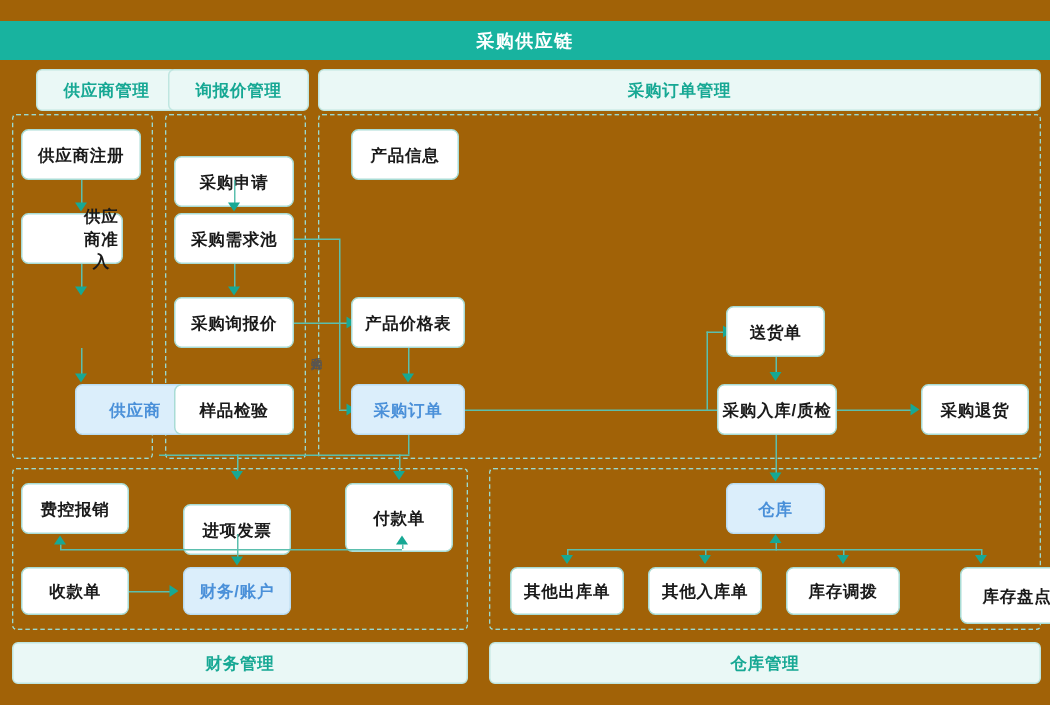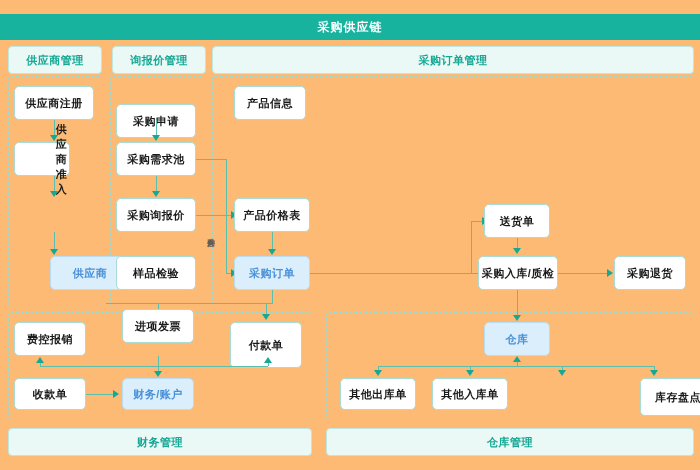--- a/index.html
+++ b/index.html
@@ -1,17 +1,17 @@
 <!DOCTYPE html>
 <html><head>
 <meta charset="utf-8">
 <style>
   html,body{margin:0;padding:0;background:#ffffff;}
   body{font-family:"Liberation Sans","DejaVu Sans",sans-serif;}
-  #canvas{position:relative;width:700px;height:470px;background:#fdba74;overflow:hidden;}
+  #canvas{position:relative;width:700px;height:470px;background:#a16207;overflow:hidden;}
 
   
   .titlebar{position:absolute;left:0;top:14px;width:700px;height:26px;
     background:#18b39f;color:#fff;font-size:12px;font-weight:bold;
     display:flex;align-items:center;justify-content:center;letter-spacing:1px;}
 
   
   .tab{position:absolute;height:26px;background:#eaf8f6;border:1px solid #bfe6e0;
     border-radius:4px;color:#17a894;font-size:11px;font-weight:bold;
     display:flex;align-items:center;justify-content:center;letter-spacing:.5px;}
@@ -36,35 +36,35 @@
   .vlabel{position:absolute;font-size:8px;color:#555;writing-mode:vertical-rl;
     text-orientation:upright;letter-spacing:0px;line-height:9px;}
 </style>
 </head>
 <body>
 
 <div id="canvas">
 
   <div class="titlebar">采购供应链</div>
 
-  <div class="tab" style="left:8px;top:46px;width:92px;">供应商管理</div>
+  <div class="tab" style="left:24px;top:46px;width:92px;">供应商管理</div>
   <div class="tab" style="left:112px;top:46px;width:92px;">询报价管理</div>
   <div class="tab" style="left:212px;top:46px;width:480px;">采购订单管理</div>
 
   <div class="frame" style="left:8px;top:76px;width:92px;height:228px;"></div>
   <div class="frame" style="left:110px;top:76px;width:92px;height:228px;"></div>
   <div class="frame" style="left:212px;top:76px;width:480px;height:228px;"></div>
   <div class="frame" style="left:8px;top:312px;width:302px;height:106px;"></div>
   <div class="frame" style="left:326px;top:312px;width:366px;height:106px;"></div>
 
   <div class="tab" style="left:8px;top:428px;width:302px;">财务管理</div>
   <div class="tab" style="left:326px;top:428px;width:366px;">仓库管理</div>
 
   <div class="node" style="left:14px;top:86px;width:80px;height:34px;">供应商注册</div>
-  <div class="node" style="left:14px;top:142px;width:56px;height:34px;padding-left:39px;">供应商准入</div>
+  <div class="node" style="left:14px;top:142px;width:68px;height:34px;padding-left:39px;">供应商准入</div>
   <div class="node blue" style="left:14px;top:256px;width:80px;height:34px;margin-left:36px;">供应商</div>
 
   <div class="vline" style="left:54px;top:120px;height:16px;"></div>
   <div class="arrow down" style="left:50px;top:135px;"></div>
   <div class="vline" style="left:54px;top:176px;height:16px;"></div>
   <div class="arrow down" style="left:50px;top:191px;"></div>
   <div class="vline" style="left:54px;top:232px;height:18px;"></div>
   <div class="arrow down" style="left:50px;top:249px;"></div>
 
   <div class="node" style="left:116px;top:104px;width:80px;height:34px;">采购申请</div>
@@ -112,40 +112,41 @@
 
   <div class="vline" style="left:517px;top:238px;height:11px;"></div>
   <div class="arrow down" style="left:513px;top:248px;"></div>
   <div class="hline" style="left:558px;top:273px;width:50px;"></div>
   <div class="arrow right" style="left:607px;top:269px;"></div>
 
   <div class="vline" style="left:517px;top:290px;height:26px;"></div>
   <div class="arrow down" style="left:513px;top:315px;"></div>
 
   <div class="node" style="left:14px;top:322px;width:72px;height:34px;">费控报销</div>
-  <div class="node" style="left:122px;top:309px;width:72px;height:34px;">进项发票</div>
+  <div class="node" style="left:122px;top:336px;width:72px;height:34px;">进项发票</div>
   <div class="node" style="left:230px;top:322px;width:72px;height:46px;">付款单</div>
   <div class="node" style="left:14px;top:378px;width:72px;height:32px;">收款单</div>
   <div class="node blue" style="left:122px;top:378px;width:72px;height:32px;">财务/账户</div>
 
   <div class="hline" style="left:40px;top:366px;width:228px;"></div>
   <div class="vline" style="left:40px;top:363px;height:3px;"></div>
   <div class="arrow up" style="left:36px;top:357px;"></div>
   <div class="vline" style="left:268px;top:363px;height:3px;"></div>
   <div class="arrow up" style="left:264px;top:357px;"></div>
 
   <div class="vline" style="left:158px;top:356px;height:16px;"></div>
   <div class="arrow down" style="left:154px;top:371px;"></div>
 
   <div class="hline" style="left:86px;top:394px;width:28px;"></div>
   <div class="arrow right" style="left:113px;top:390px;"></div>
 
   <div class="node blue" style="left:484px;top:322px;width:66px;height:34px;">仓库</div>
   <div class="node" style="left:432px;top:378px;width:76px;height:32px;">其他入库单</div>
   <div class="node" style="left:340px;top:378px;width:76px;height:32px;">其他出库单</div>
+  <div class="node" style="left:524px;top:378px;width:76px;height:32px;">库存调拨</div>
   <div class="node" style="left:616px;top:378px;width:76px;height:38px;margin-left:24px;">库存盘点</div>
 
   <div class="hline" style="left:378px;top:366px;width:276px;"></div>
   <div class="vline" style="left:517px;top:362px;height:5px;"></div>
   <div class="arrow up" style="left:513px;top:356px;"></div>
   <div class="vline" style="left:378px;top:366px;height:5px;"></div>
   <div class="arrow down" style="left:374px;top:370px;"></div>
   <div class="vline" style="left:470px;top:366px;height:5px;"></div>
   <div class="arrow down" style="left:466px;top:370px;"></div>
   <div class="vline" style="left:562px;top:366px;height:5px;"></div>

